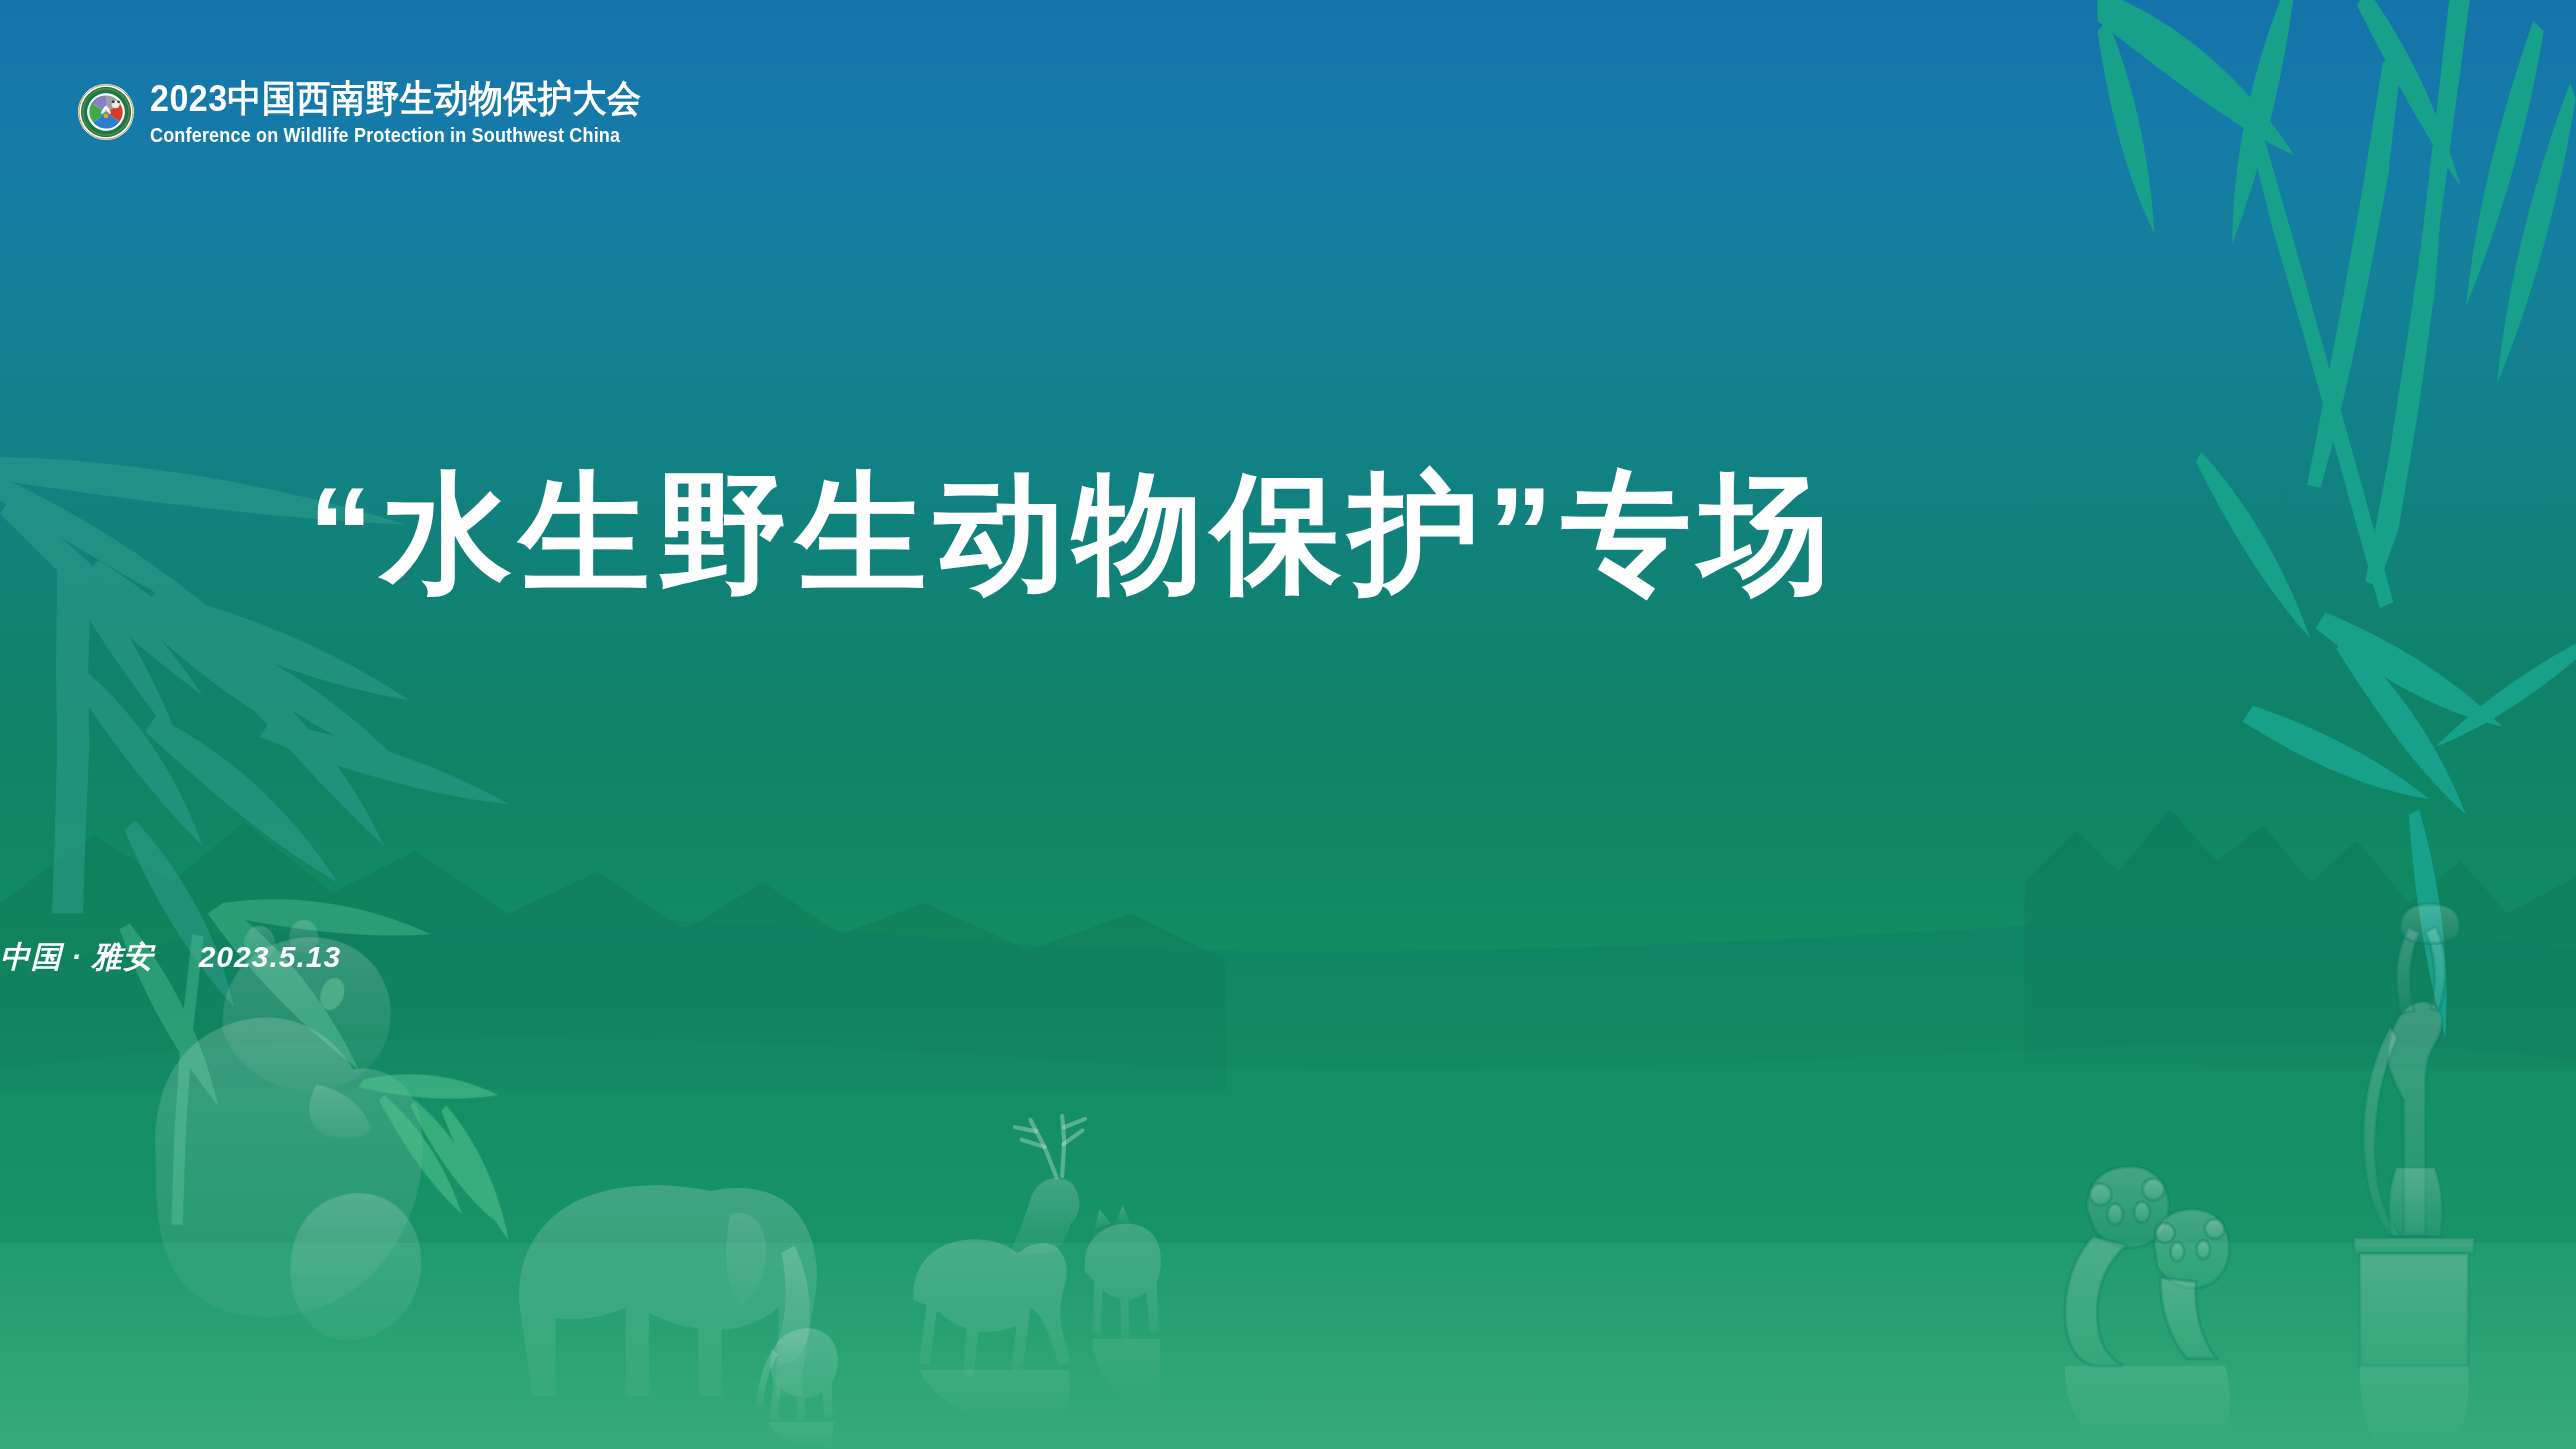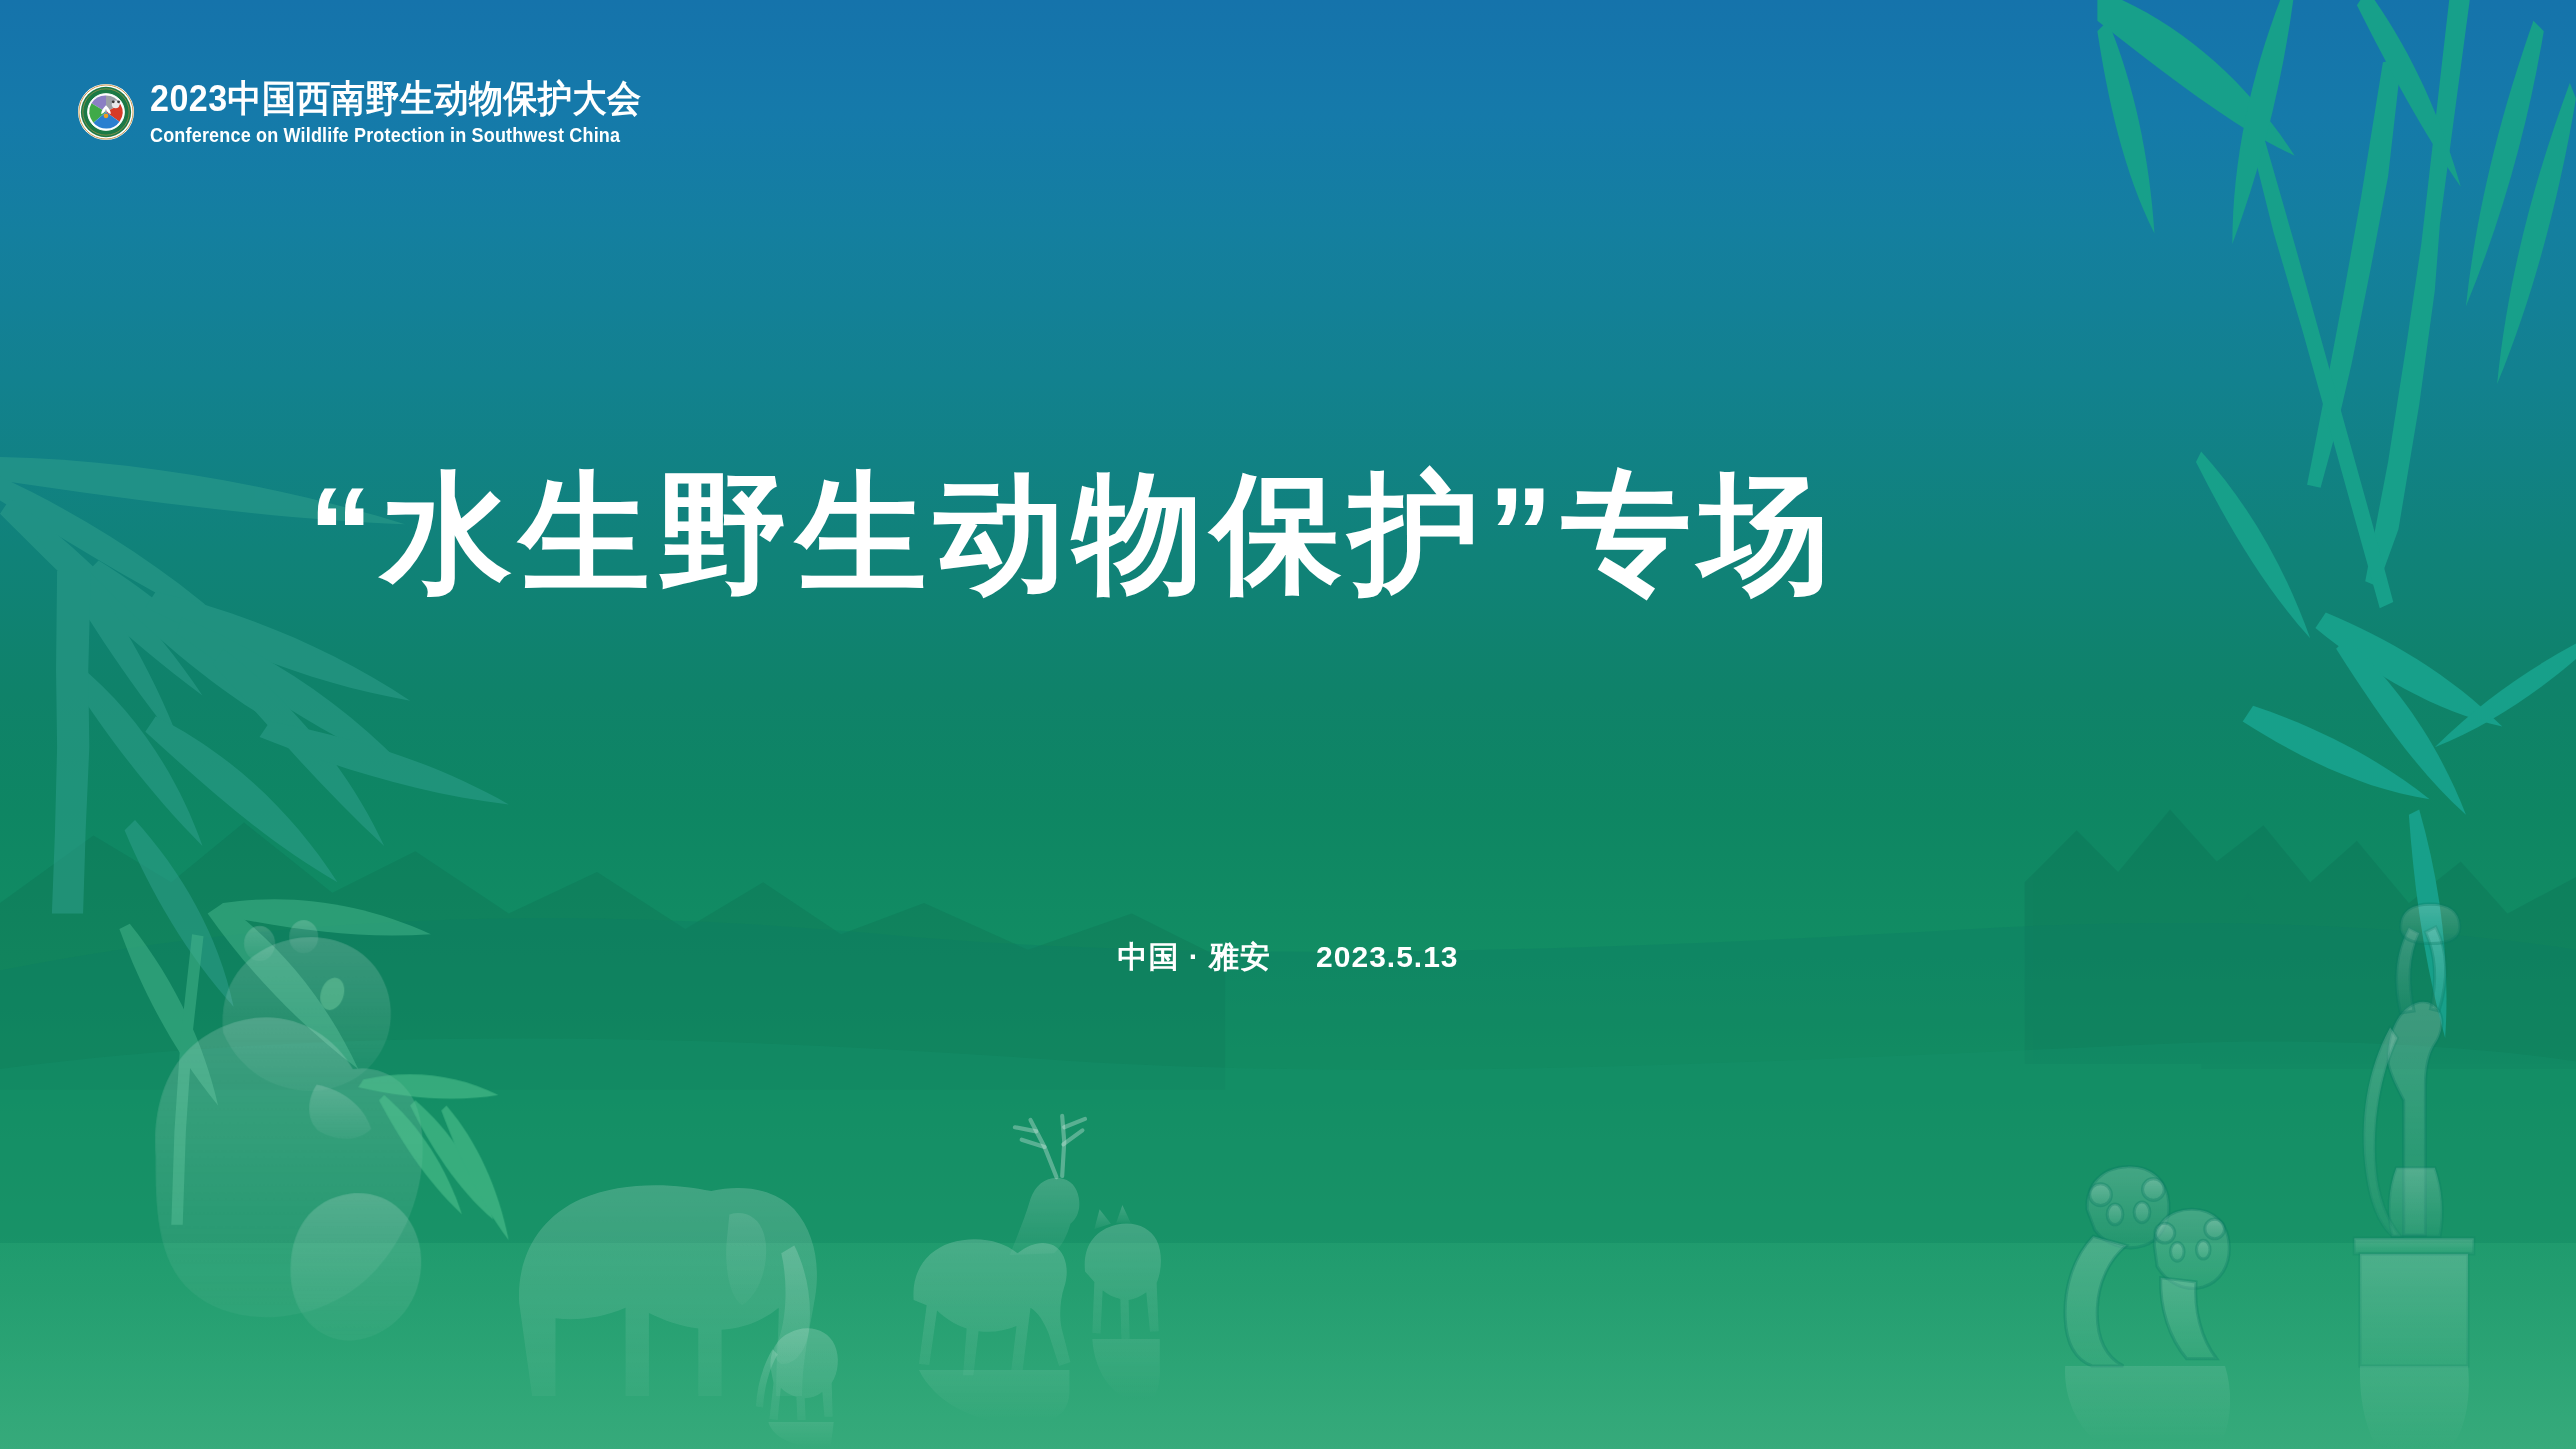--- a/index.html
+++ b/index.html
@@ -59,21 +59,21 @@
     font-size:130px;
     font-weight:700;
     line-height:1.18;
     letter-spacing:8.3px;
     white-space:nowrap;
     font-family:"Liberation Sans","DejaVu Sans",sans-serif;
   }
 
   
   .meta-wrap{
-    position:absolute; left:0; top:937px; width:2576px; text-align:center;
+    position:absolute; left:0; top:937px; width:2576px; font-style:italic;
   }
   .meta{
     display:inline-block; color:#ffffff; white-space:nowrap;
     font-size:30px; font-weight:700; letter-spacing:1px;
     font-family:"Liberation Sans","DejaVu Sans",sans-serif;
   }
   .meta .gap{ display:inline-block; width:45px; }
 </style>
 </head>
 <body>

